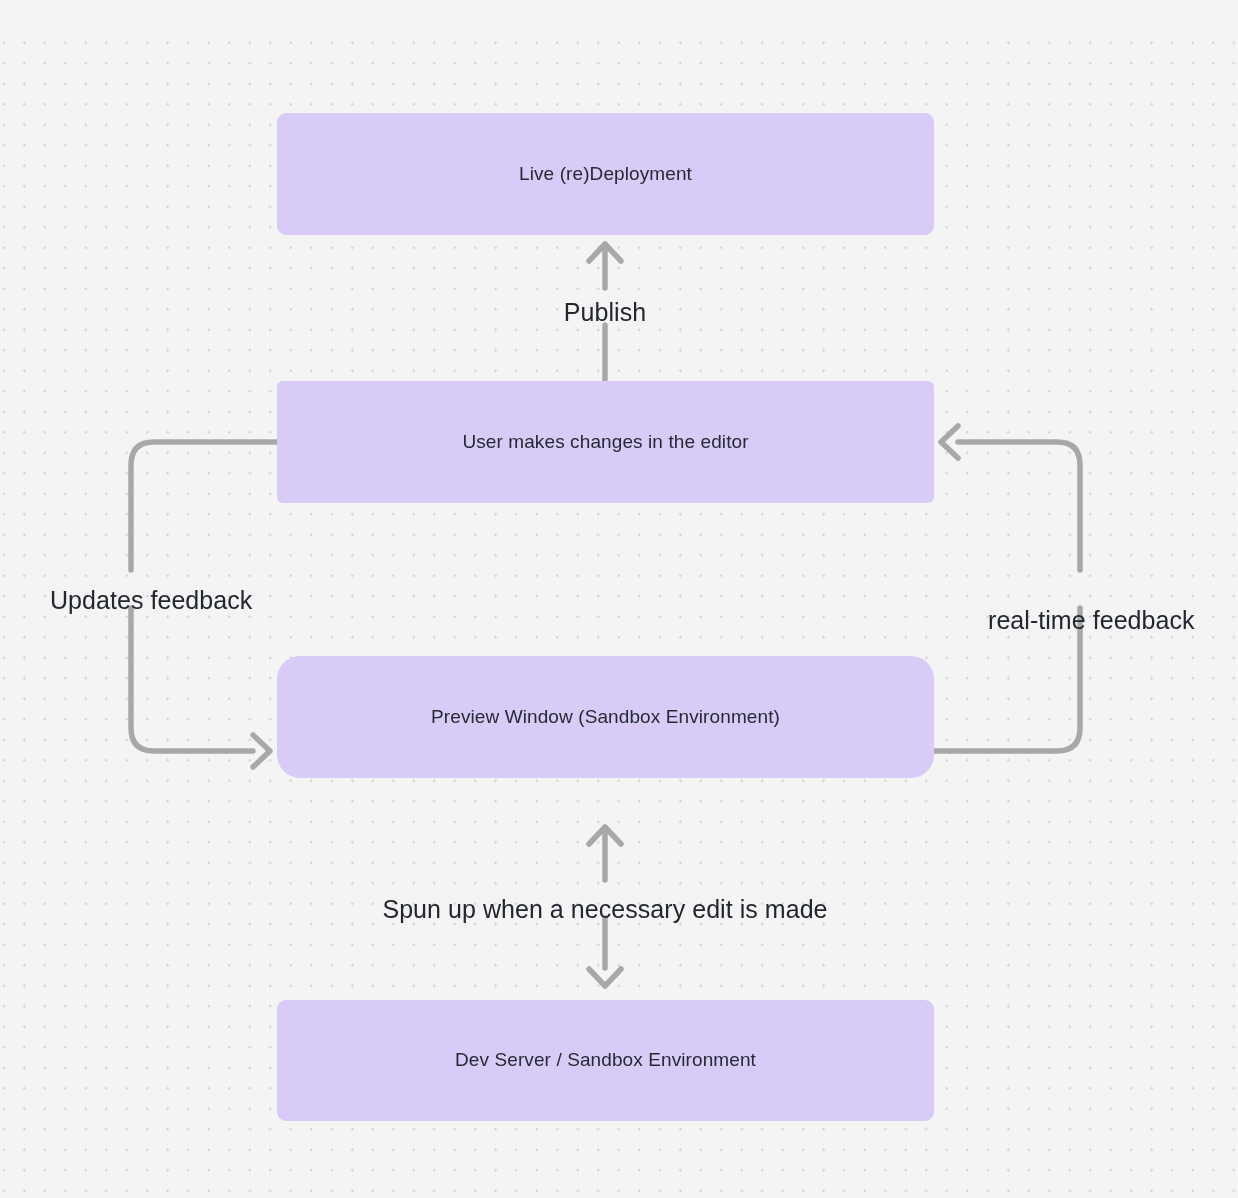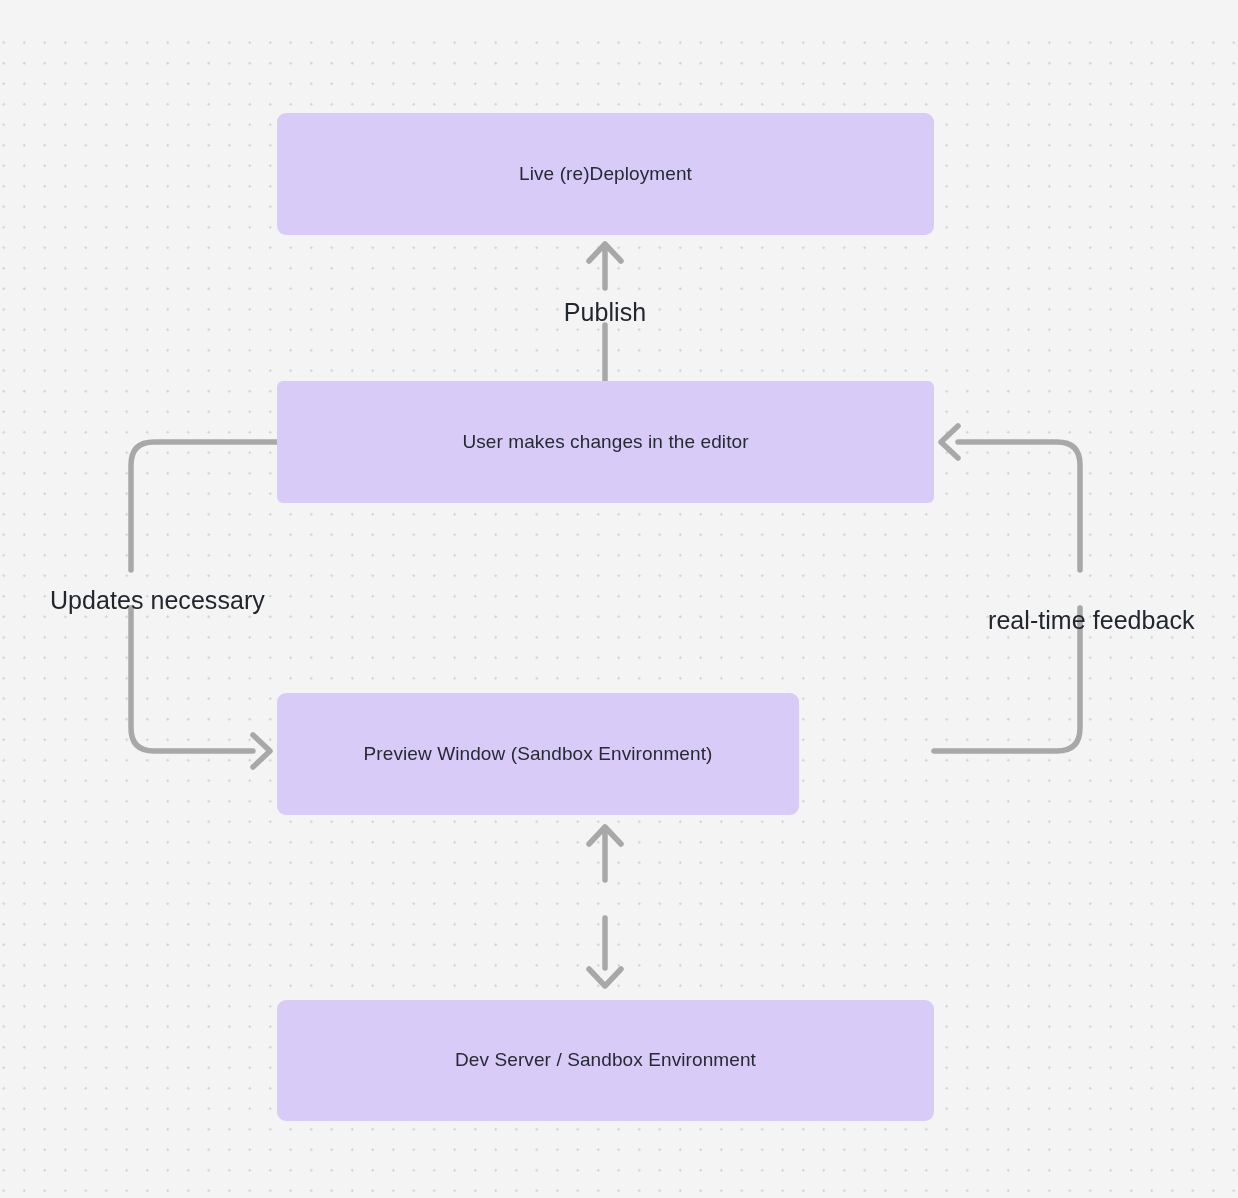--- a/index.html
+++ b/index.html
@@ -98,28 +98,29 @@
   </svg>
 
   <div class="node" style="left:277px; top:73px; width:657px; height:122px;">
     <span>Live (re)Deployment</span>
   </div>
 
   <div class="node" style="left:277px; top:341px; width:657px; height:122px;border-radius:6px;">
     <span>User makes changes in the editor</span>
   </div>
 
-  <div class="node" style="left:277px; top:653px; width:522px; height:122px;">
+  <div class="node" style="left:277px; top:616px; width:657px; height:122px;border-radius:23px;">
     <span>Preview Window (Sandbox Environment)</span>
   </div>
 
   <div class="node" style="left:277px; top:960px; width:657px; height:121px;">
     <span>Dev Server / Sandbox Environment</span>
   </div>
 
   <div class="edge-label centered" style="left:605px; top:260px;">Publish</div>
 
-  <div class="edge-label" style="left:50px; top:548px;">Updates necessary</div>
+  <div class="edge-label" style="left:50px; top:548px;">Updates feedback</div>
 
   <div class="edge-label" style="left:988px; top:568px;">real-time feedback</div>
 
+  <div class="edge-label centered" style="left:605px; top:857px;">Spun up when a necessary edit is made</div>
 
 </div>
 
 </body></html>

